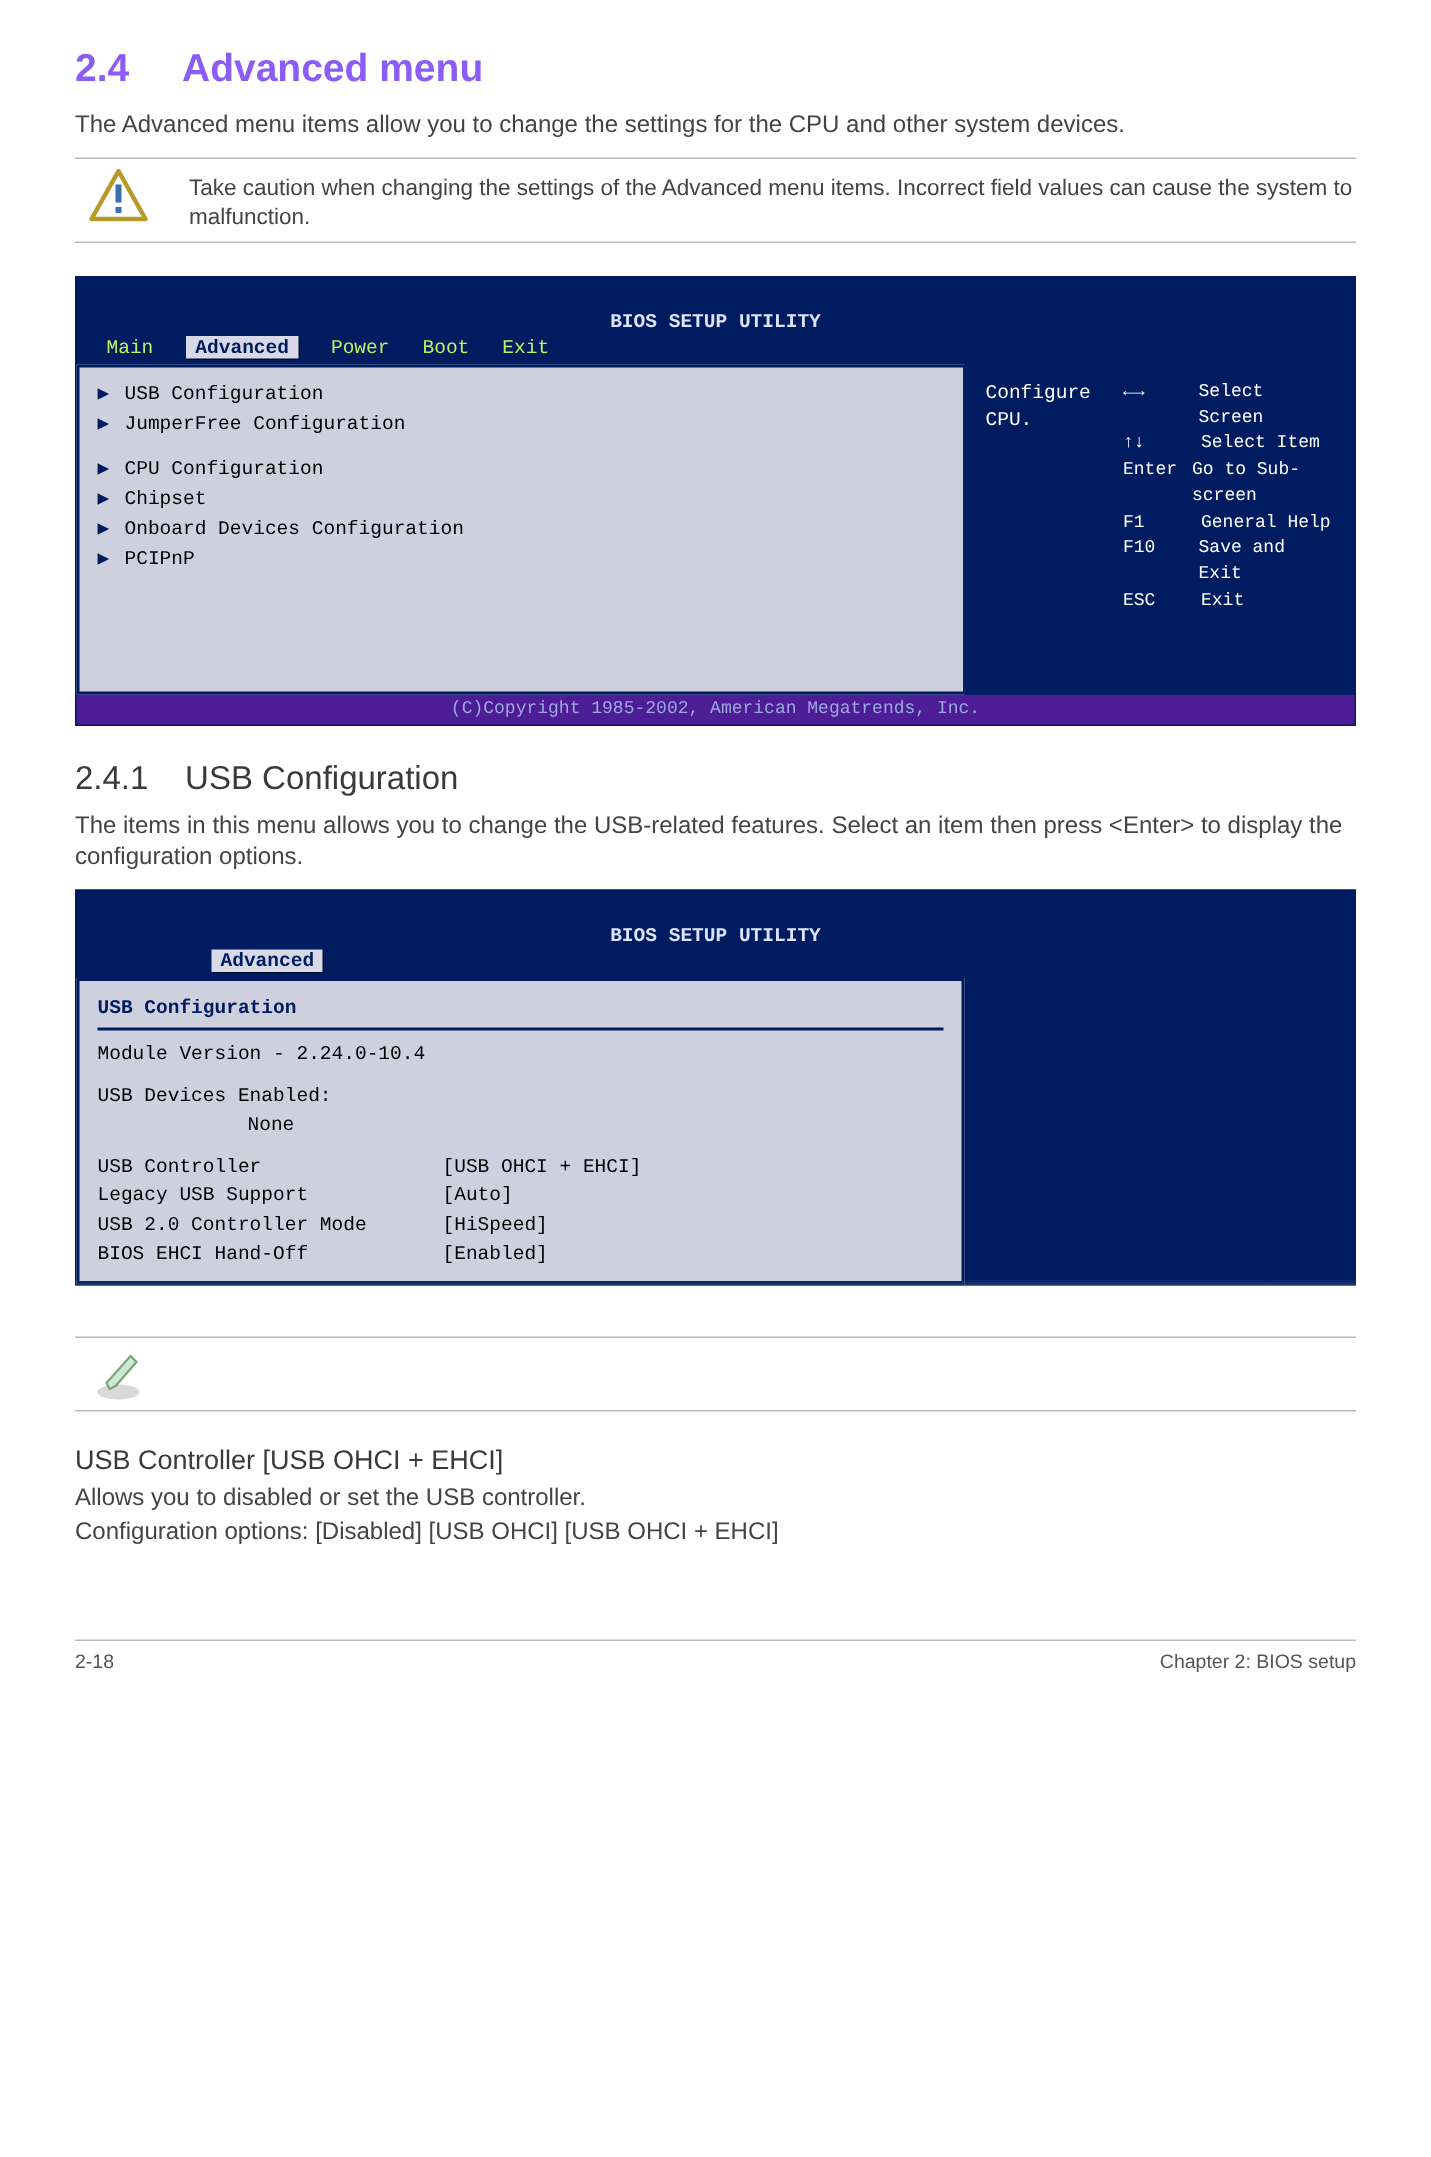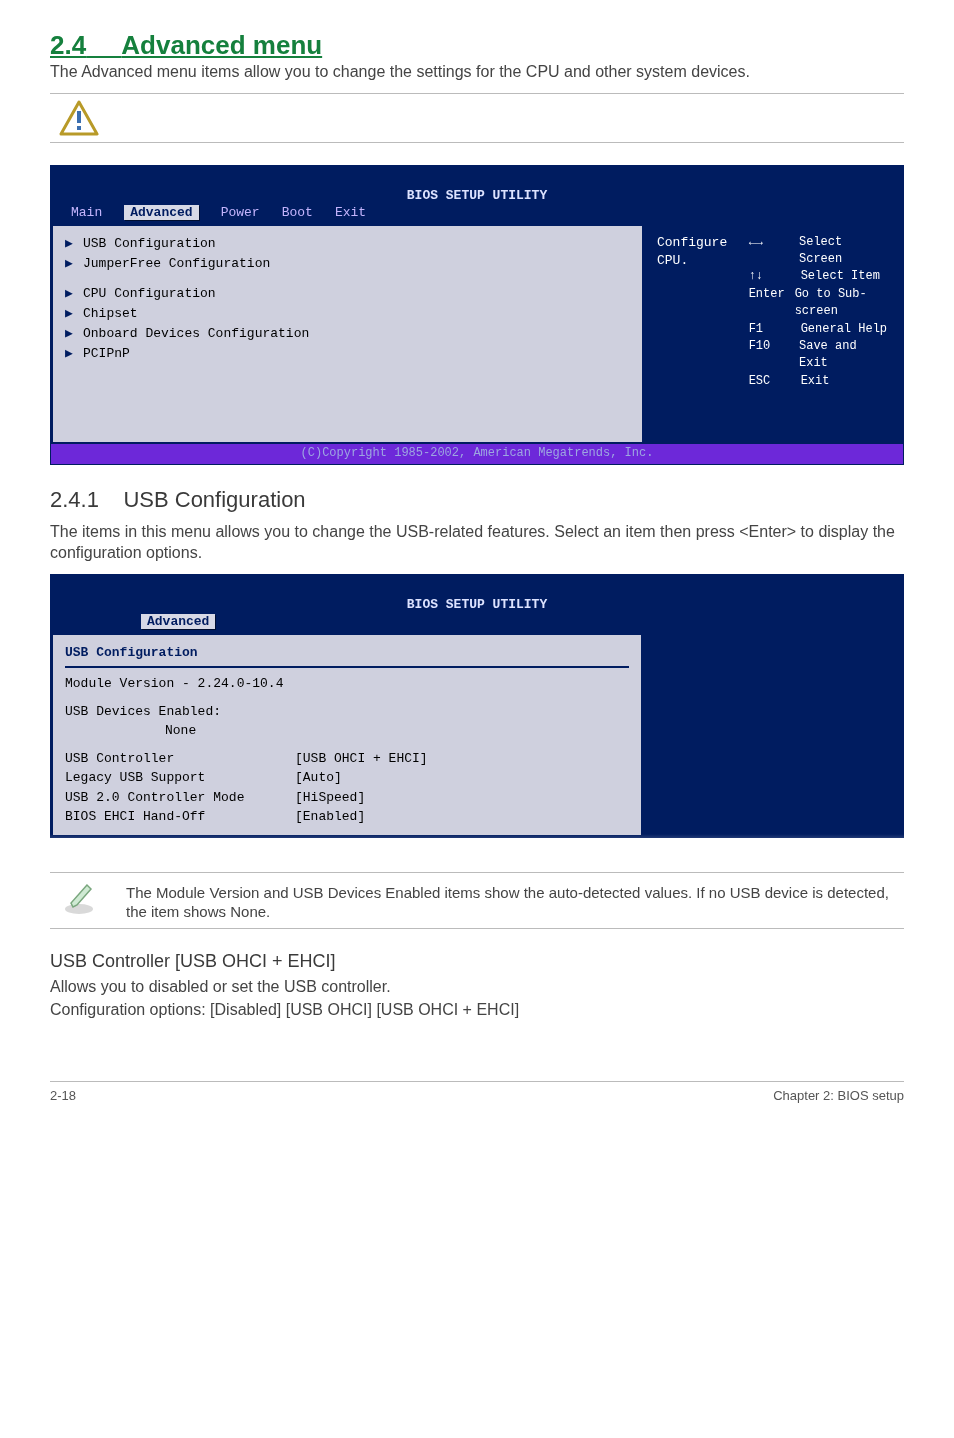--- a/index.html
+++ b/index.html
@@ -3,21 +3,21 @@
   <meta charset="utf-8">
   <style>
     * { margin: 0; padding: 0; box-sizing: border-box; }
     body {
       font-family: Arial, Helvetica, sans-serif;
       background: #fff;
       color: #333;
       padding: 30px 50px;
       width: 954px;
     }
-    h1.section-title { font-size: 26px; font-weight: bold; color: #15803d; margin-bottom: 0; text-decoration: underline; }
+    h1.section-title { font-size: 26px; font-weight: bold; color: #8b5cf6; margin-bottom: 12px; }
     h2.sub-title { font-size: 22px; font-weight: normal; color: #3a3a3a; margin: 18px 0 8px 0; }
     h3.config-title { font-size: 18px; font-weight: normal; color: #3a3a3a; margin: 14px 0 4px 0; }
     p.body-text { font-size: 16px; color: #444; line-height: 1.35; margin-bottom: 10px; }
 
     .callout {
       display: flex;
       align-items: flex-start;
       gap: 18px;
       margin: 8px 0 22px 0;
       border-top: 1px solid #bbb;
@@ -44,21 +44,21 @@
       padding: 2px 0 0 0;
       margin-top: 20px;
     }
     .bios-tabs {
       display: flex;
       gap: 22px;
       background: #001c60;
       padding: 2px 20px 4px 20px;
       color: #8b8ce3;
     }
-    .bios-tab { color: #c4b5fd; }
+    .bios-tab { color: #bef264; }
     .bios-tab.active {
       background: #d7d9e6;
       color: #001c60;
       padding: 0 6px;
       font-weight: bold;
       box-shadow: 1px 1px 0 rgba(0,0,0,.5);
     }
     .bios-body {
       display: flex;
       min-height: 220px;
@@ -81,21 +81,21 @@
       line-height: 1.45;
       display: flex;
       justify-content: space-between;
     }
     .bios-left .submenu { display: flex; align-items: flex-start; gap: 8px; }
     .bios-left .arrow { color: #001c60; font-weight: bold; width: 10px; }
     .help-keys { color: #fff; font-size: 12px; }
     .help-keys .row { display: flex; gap: 10px; }
     .help-keys .key { width: 42px; text-align: left; }
     .bios-footer {
-      background: #6d28d9;
+      background: #4c1d95;
       color: #9da7e0;
       text-align: center;
       font-size: 12px;
       padding: 2px 0 4px 0;
     }
 
     
     .bios-sub {
       border: 1px solid #001c60;
       background: #001c60;
@@ -153,20 +153,21 @@
 <p class="body-text">The Advanced menu items allow you to change the settings for the CPU and other system devices.</p>
 
 <div class="callout">
   <div class="icon-wrap">
     <svg width="40" height="36" viewBox="0 0 40 36">
       <polygon points="20,2 38,34 2,34" fill="none" stroke="#b89a28" stroke-width="3" stroke-linejoin="round"></polygon>
       <rect x="18" y="11" width="4" height="12" fill="#3b6fb0"></rect>
       <rect x="18" y="26" width="4" height="4" fill="#3b6fb0"></rect>
     </svg>
   </div>
+  <div class="callout-text">Take caution when changing the settings of the Advanced menu items. Incorrect field values can cause the system to malfunction.</div>
 </div>
 
 <div class="bios-box">
   <div class="bios-title-bar">BIOS SETUP UTILITY</div>
   <div class="bios-tabs">
     <span class="bios-tab">Main</span>
     <span class="bios-tab active">Advanced</span>
     <span class="bios-tab">Power</span>
     <span class="bios-tab">Boot</span>
     <span class="bios-tab">Exit</span>
@@ -275,21 +276,20 @@
 </div>
 <div class="bios-fade"></div>
 
 <div class="callout">
   <div class="icon-wrap">
     <svg width="40" height="36" viewBox="0 0 40 36">
       <ellipse cx="20" cy="30" rx="14" ry="5" fill="#d9d9d9"></ellipse>
       <path d="M28 6 L12 24 L14 28 L18 26 L32 10 Z" fill="#cfead3" stroke="#7aa77e" stroke-width="1.5"></path>
     </svg>
   </div>
-  <div class="callout-text">The Module Version and USB Devices Enabled items show the auto-detected values. If no USB device is detected, the item shows None.</div>
 </div>
 
 <h3 class="config-title">USB Controller [USB OHCI + EHCI]</h3>
 <p class="body-text" style="margin-bottom:2px">Allows you to disabled or set the USB controller.</p>
 <p class="body-text">Configuration options: [Disabled] [USB OHCI] [USB OHCI + EHCI]</p>
 
 <div class="page-footer">
   <span>2-18</span>
   <span>Chapter 2: BIOS setup</span>
 </div>

